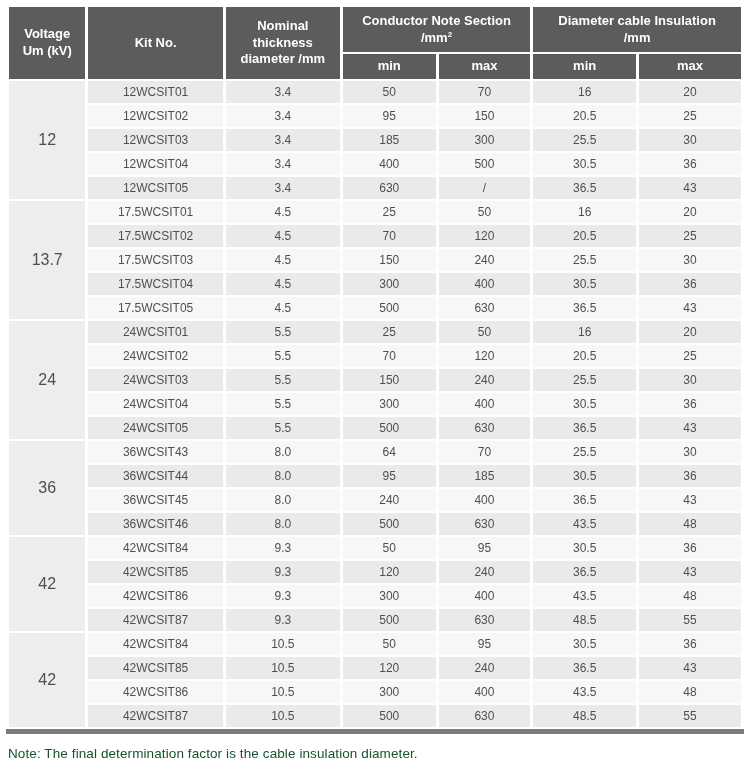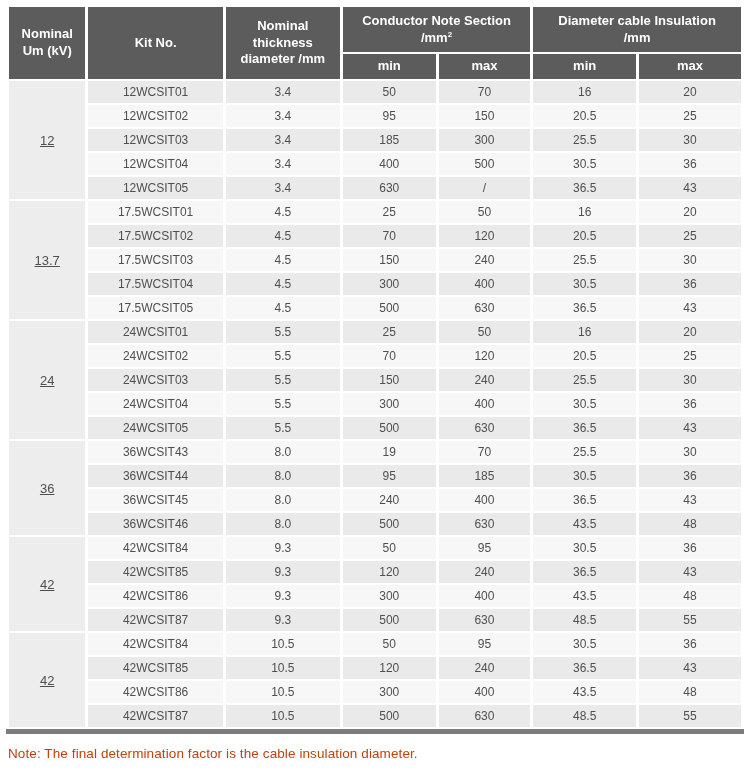--- a/index.html
+++ b/index.html
@@ -46,53 +46,52 @@
   .spec-table tbody td {
     font-size: 12px;
     color: #4f4f4f;
     height: 22px;
     line-height: 1;
   }
   tr.stripe-a td { background: #eaeaea; }
   tr.stripe-b td { background: #f7f7f7; }
   .spec-table tbody td.voltage-cell {
     background: #ededed;
-    font-size: 13px;
-    text-decoration: underline;
+    font-size: 16px;
   }
   .bottom-bar {
     width: 738px;
     height: 5px;
     background: #7c7c7c;
   }
   .note {
     margin: 12px 0 0 2px;
     font-size: 13.5px;
-    color: #c2410c;
+    color: #14532d;
     letter-spacing: 0.1px;
   }
 </style>
 </head>
 <body>
 
 <div class="page">
   <table class="spec-table">
     <colgroup>
       <col style="width:78px">
       <col style="width:135px">
       <col style="width:115px">
       <col style="width:94px">
       <col style="width:93px">
       <col style="width:104px">
       <col style="width:103px">
     </colgroup>
     <thead>
       <tr class="main-header-row">
         <th rowspan="2">
-          <div>Nominal</div>
+          <div>Voltage</div>
           <div>Um (kV)</div>
         </th>
         <th rowspan="2">Kit No.</th>
         <th rowspan="2">
           <div>Nominal thickness</div>
           <div>diameter /mm</div>
         </th>
         <th colspan="2">
           <div>Conductor Note Section</div>
           <div><span>/mm</span><sup>2</sup></div>
@@ -230,21 +229,21 @@
           <td>5.5</td>
           <td>500</td>
           <td>630</td>
           <td>36.5</td>
           <td>43</td>
         </tr>
         <tr class="stripe-b">
           <td rowspan="4" class="voltage-cell">36</td>
           <td>36WCSIT43</td>
           <td>8.0</td>
-          <td>19</td>
+          <td>64</td>
           <td>70</td>
           <td>25.5</td>
           <td>30</td>
         </tr>
         <tr class="stripe-a">
           <td>36WCSIT44</td>
           <td>8.0</td>
           <td>95</td>
           <td>185</td>
           <td>30.5</td>

